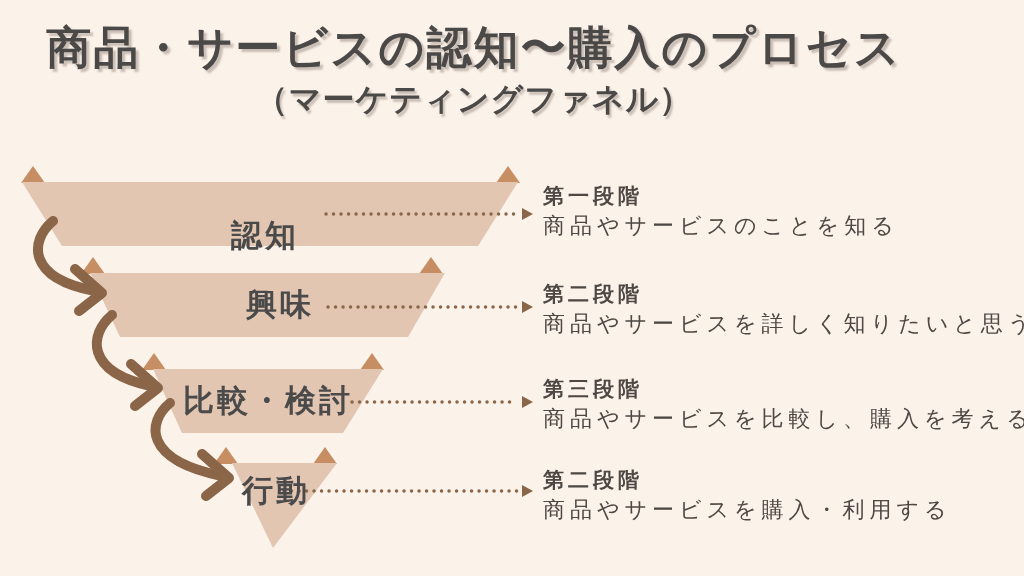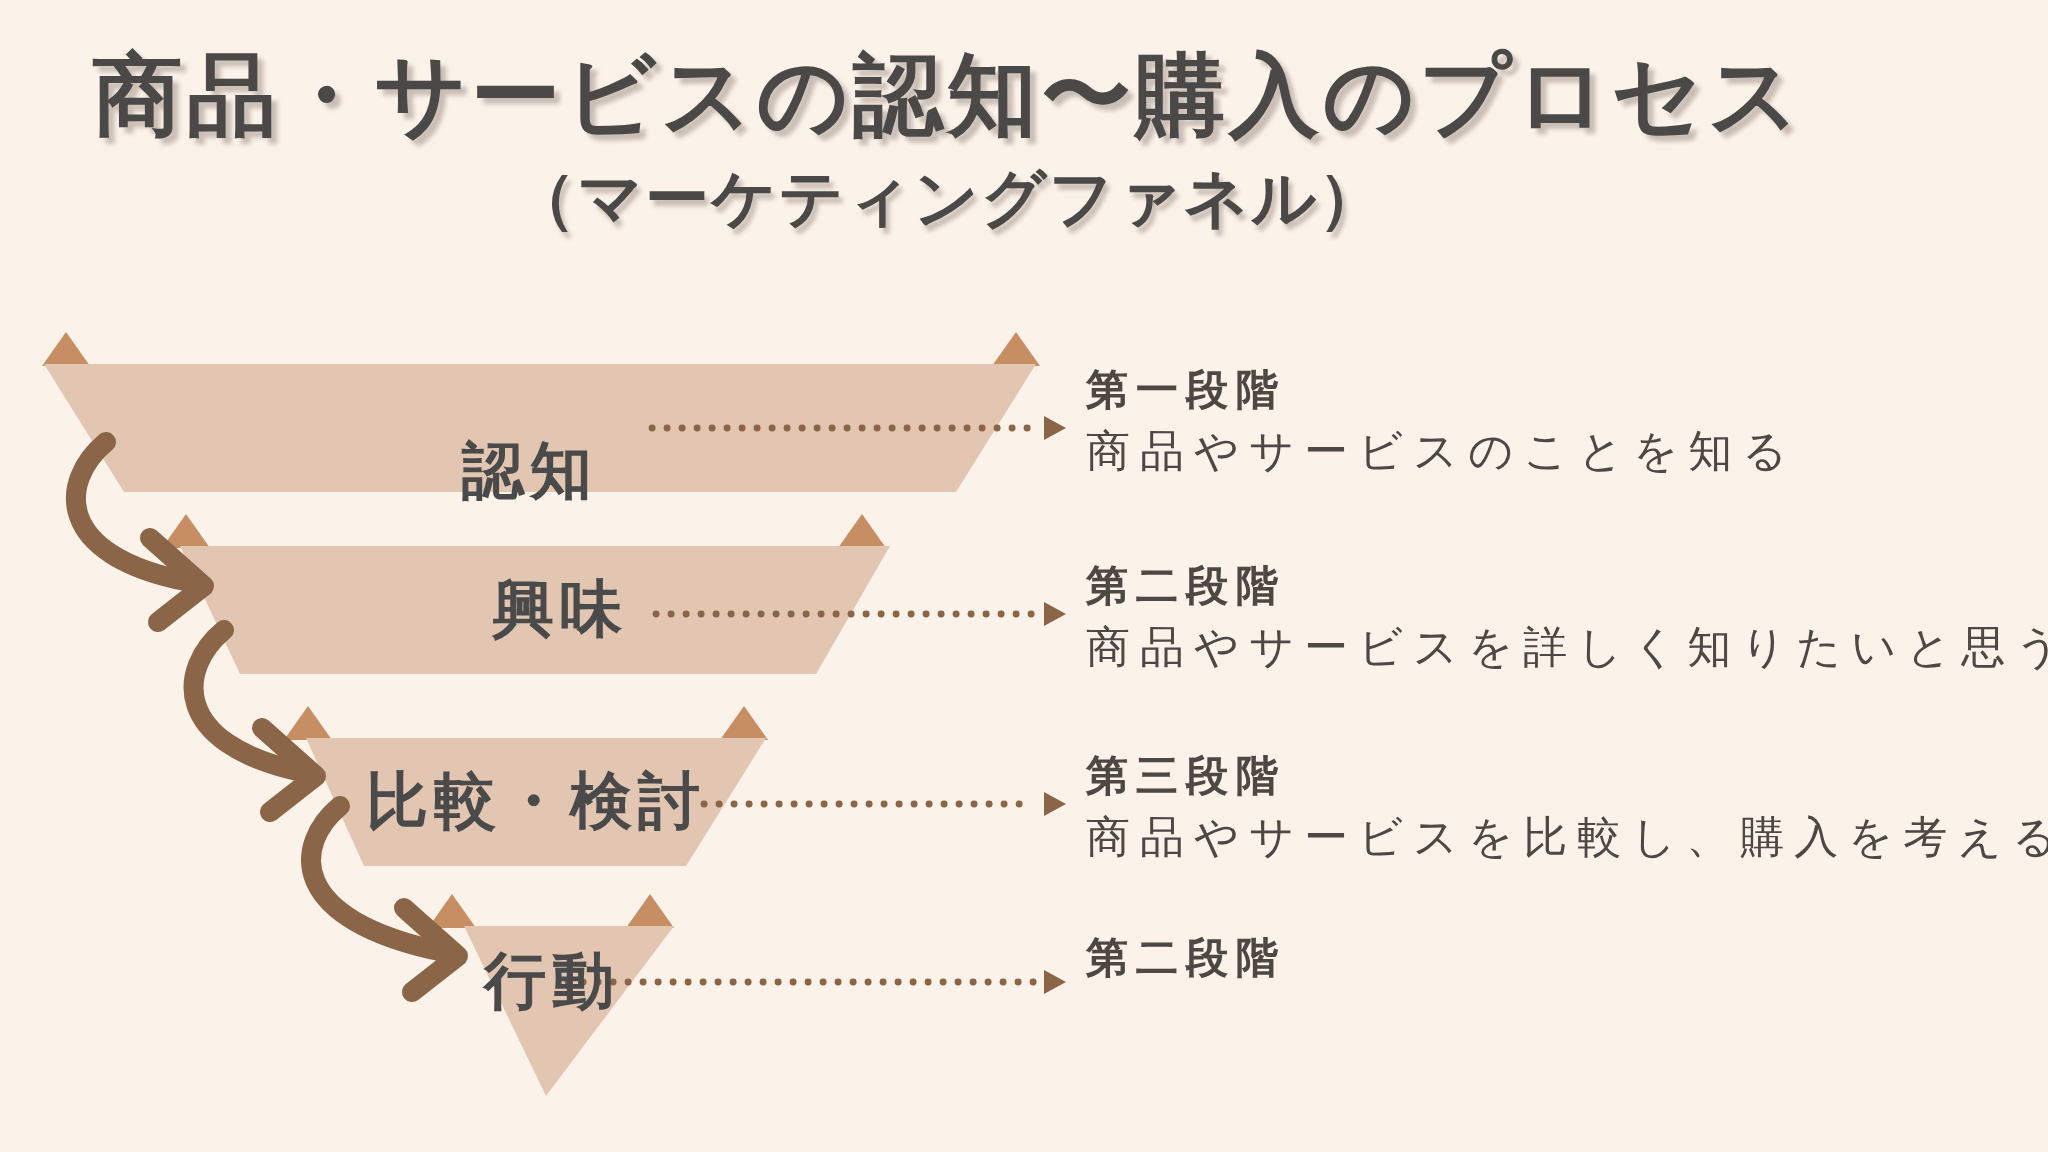--- a/index.html
+++ b/index.html
@@ -134,15 +134,16 @@
   <div class="desc" style="top:281px;">
     <div class="phase">第二段階</div>
     <div class="text">商品やサービスを詳しく知りたいと思う</div>
   </div>
   <div class="desc" style="top:376px;">
     <div class="phase">第三段階</div>
     <div class="text">商品やサービスを比較し、購入を考える</div>
   </div>
   <div class="desc" style="top:467px;">
     <div class="phase">第二段階</div>
+    <div class="text">商品やサービスを購入・利用する</div>
   </div>
 
 </div>
 
 </body></html>

